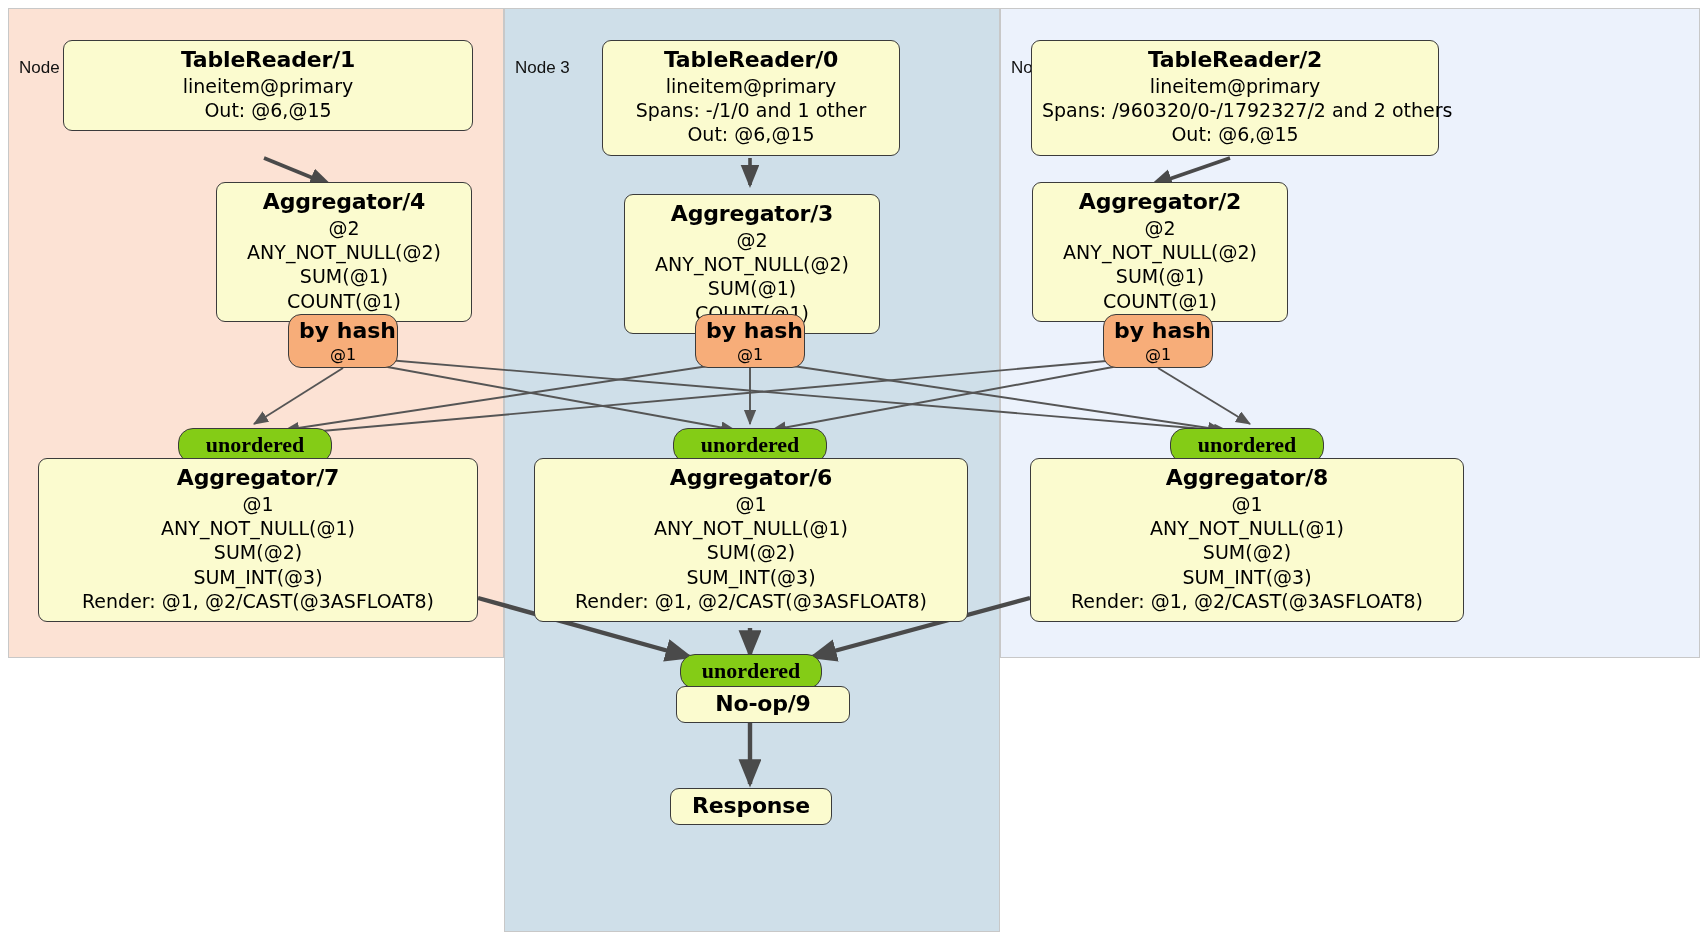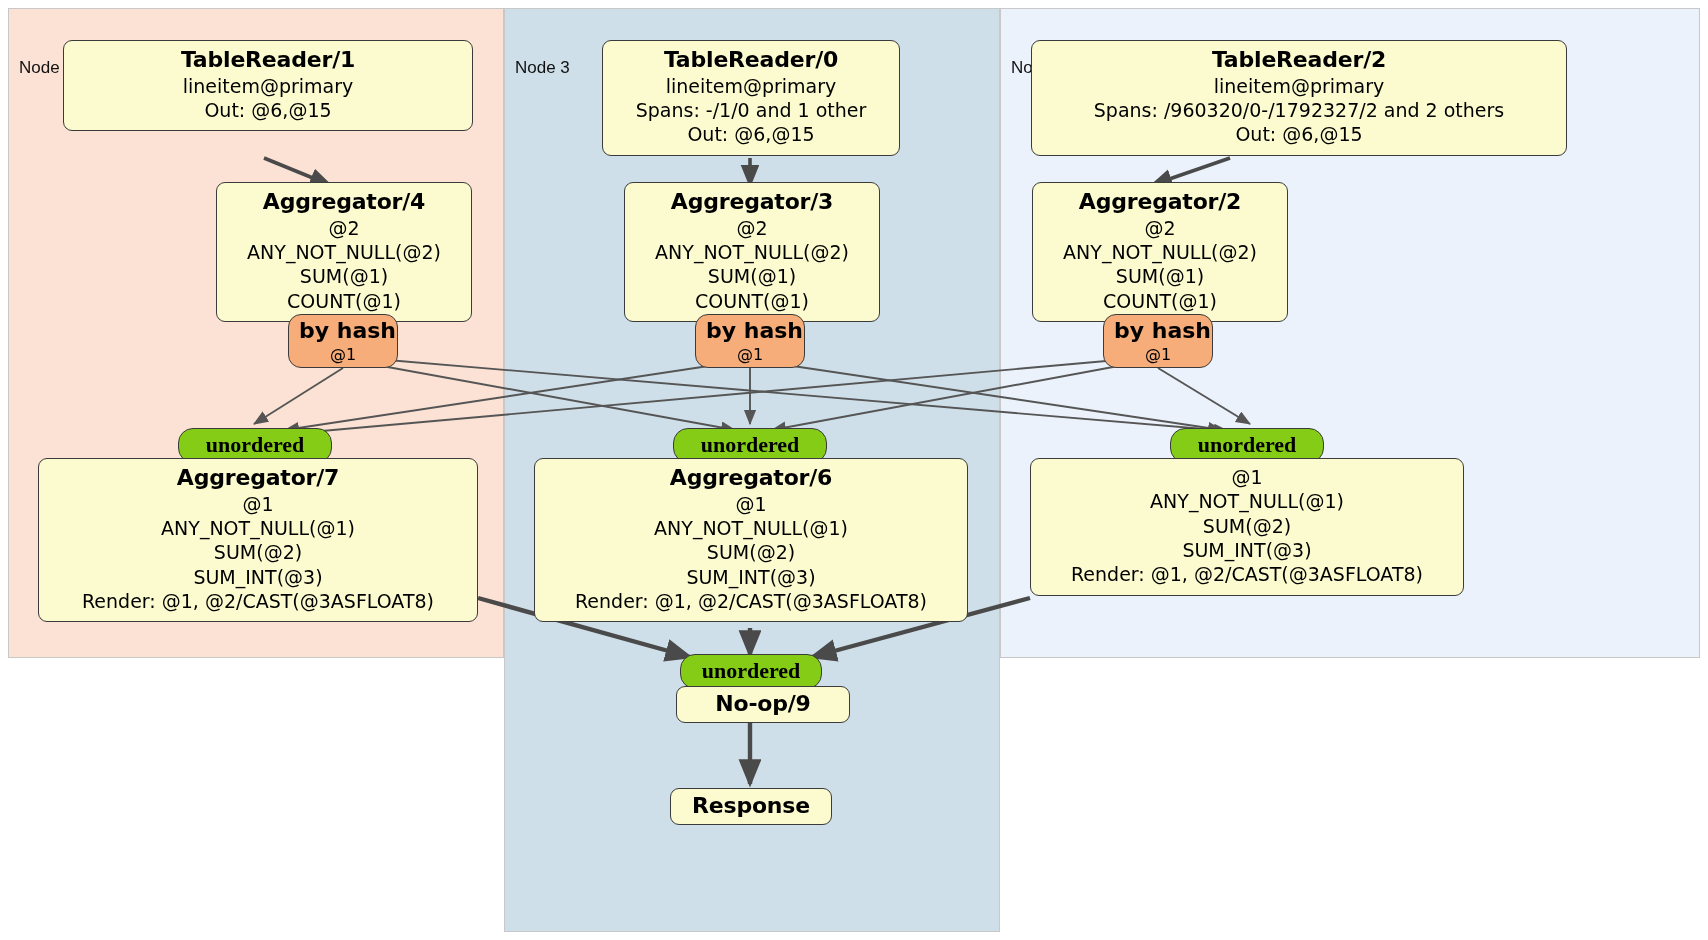--- a/index.html
+++ b/index.html
@@ -169,36 +169,36 @@
     <div class="line">Out: @6,@15</div>
   </div>
 
   <div class="proc" style="left:602px; top:40px; width:298px;">
     <div class="title">TableReader/0</div>
     <div class="line">lineitem@primary</div>
     <div class="line">Spans: -/1/0 and 1 other</div>
     <div class="line">Out: @6,@15</div>
   </div>
 
-  <div class="proc" style="left:1031px; top:40px; width:536px;text-align:center;">
+  <div class="proc" style="left:1031px; top:40px; width:408px;text-align:center;">
     <div class="title">TableReader/2</div>
     <div class="line">lineitem@primary</div>
     <div class="line">Spans: /960320/0-/1792327/2 and 2 others</div>
     <div class="line">Out: @6,@15</div>
   </div>
 
   <div class="proc" style="left:216px; top:182px; width:256px;">
     <div class="title">Aggregator/4</div>
     <div class="line">@2</div>
     <div class="line">ANY_NOT_NULL(@2)</div>
     <div class="line">SUM(@1)</div>
     <div class="line">COUNT(@1)</div>
   </div>
 
-  <div class="proc" style="left:624px; top:182px; width:256px;">
+  <div class="proc" style="left:624px; top:194px; width:256px;">
     <div class="title">Aggregator/3</div>
     <div class="line">@2</div>
     <div class="line">ANY_NOT_NULL(@2)</div>
     <div class="line">SUM(@1)</div>
     <div class="line">COUNT(@1)</div>
   </div>
 
   <div class="proc" style="left:1032px; top:182px; width:256px;">
     <div class="title">Aggregator/2</div>
     <div class="line">@2</div>
@@ -246,20 +246,21 @@
   <div class="proc" style="left:534px; top:458px; width:434px;">
     <div class="title">Aggregator/6</div>
     <div class="line">@1</div>
     <div class="line">ANY_NOT_NULL(@1)</div>
     <div class="line">SUM(@2)</div>
     <div class="line">SUM_INT(@3)</div>
     <div class="line">Render: @1, @2/CAST(@3ASFLOAT8)</div>
   </div>
 
   <div class="proc" style="left:1030px; top:458px; width:434px;">
+    <div class="title">Aggregator/8</div>
     <div class="line">@1</div>
     <div class="line">ANY_NOT_NULL(@1)</div>
     <div class="line">SUM(@2)</div>
     <div class="line">SUM_INT(@3)</div>
     <div class="line">Render: @1, @2/CAST(@3ASFLOAT8)</div>
   </div>
 
   <div class="pill unordered" style="left:680px; top:654px; width:142px;">
     <div class="plabel">unordered</div>
   </div>

